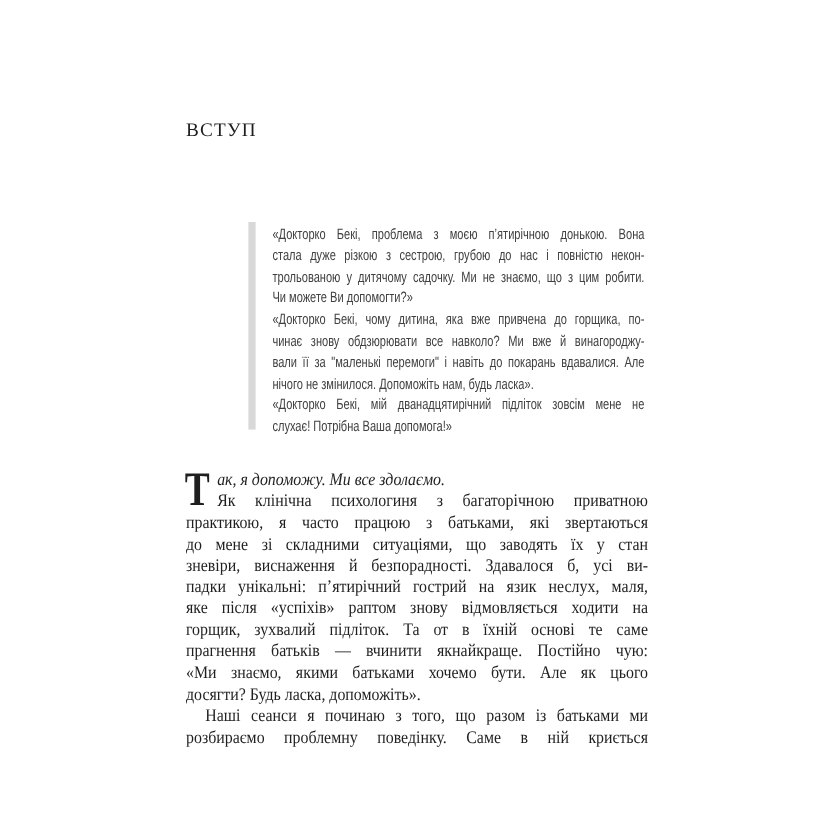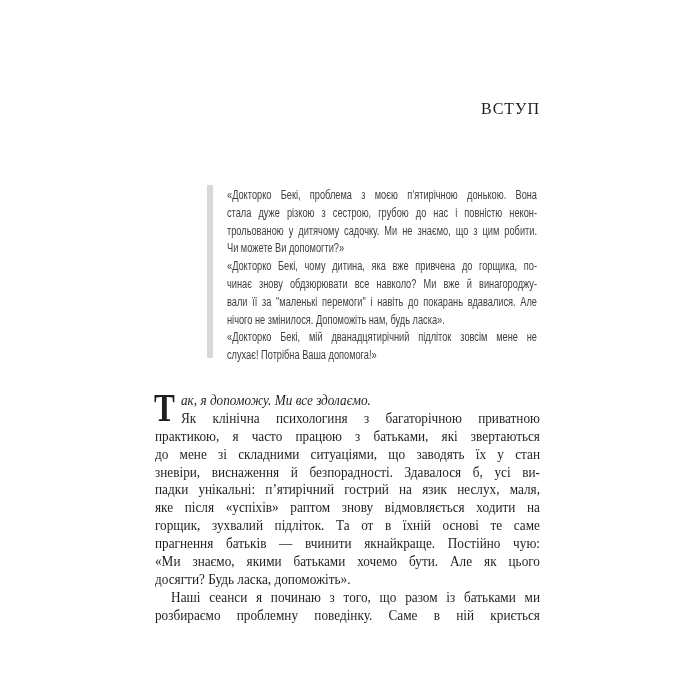--- a/index.html
+++ b/index.html
@@ -7,21 +7,21 @@
     width:700px; height:700px;
     background:#ffffff;
     position:relative;
     overflow:hidden;
     font-family:"Liberation Serif", serif;
   }
   .page { position:absolute; inset:0; }
 
   .title {
     position:absolute; left:155px; top:101px; width:385px;
-    margin:0; text-align:right;
+    margin:0; text-align:left;
     font-family:"Liberation Serif", serif;
     font-weight:400; font-size:16px; line-height:16px;
     letter-spacing:1px; color:#1e1e1e;
   }
 
   
   .quote { position:absolute; left:207px; top:185px; }
   .quote-bar {
     position:absolute; left:0; top:0;
     width:6px; height:173px; background:#d8d8d8;

